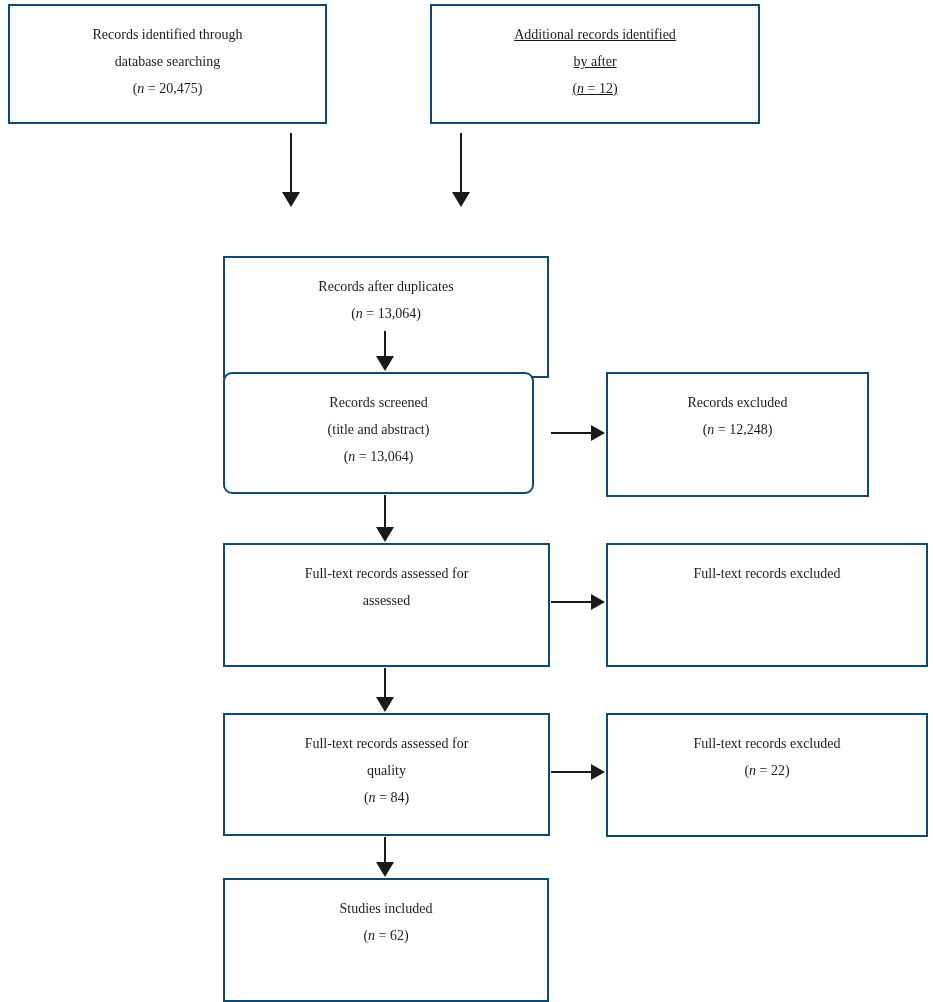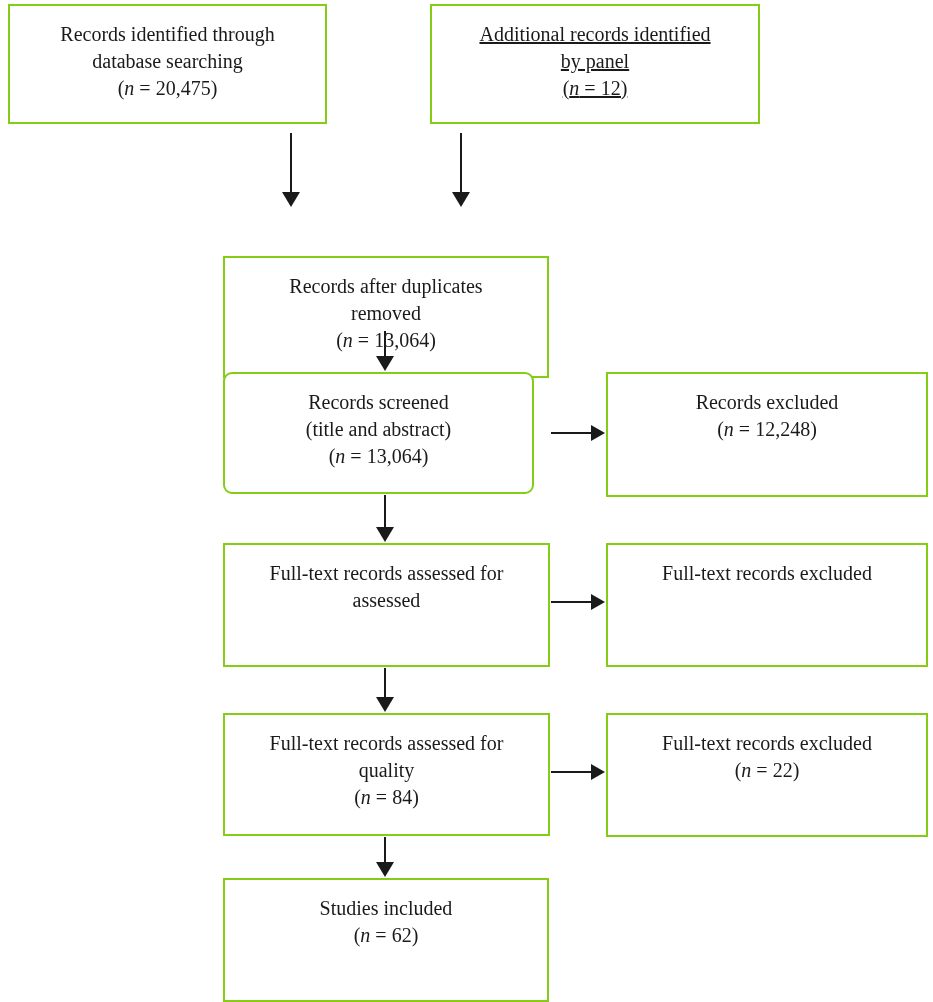--- a/index.html
+++ b/index.html
@@ -12,25 +12,25 @@
     width: 933px;
     height: 1002px;
     background: #ffffff;
     font-family: "Liberation Serif", "DejaVu Serif", serif;
     color: #1a1a1a;
     overflow: hidden;
   }
   .box {
     position: absolute;
     box-sizing: border-box;
-    border: 2px solid #84cc16;
+    border: 2px solid #0c4a6e;
     background: #ffffff;
     text-align: center;
     padding-top: 15px;
-    font-size: 20px;
+    font-size: 14px;
     line-height: 27px;
   }
   .box .line { white-space: nowrap; }
   .nvar { font-style: italic; }
   .vshaft {
     position: absolute;
     width: 2px;
     background: #1a1a1a;
   }
   .vhead {
@@ -61,48 +61,47 @@
 <div class="canvas">
 
   <div class="box" style="left:8px; top:4px; width:319px; height:120px;">
     <div class="line">Records identified through</div>
     <div class="line">database searching</div>
     <div class="line"><span>(</span><span class="nvar">n</span><span> = 20,475)</span></div>
   </div>
 
   <div class="box" style="left:430px; top:4px; width:330px; height:120px;text-decoration:underline;">
     <div class="line">Additional records identified</div>
-    <div class="line">by panel</div>
+    <div class="line">by after</div>
     <div class="line"><span>(</span><span class="nvar">n</span><span> = 12)</span></div>
   </div>
 
   <div class="vshaft" style="left:290px; top:133px; height:59px;"></div>
   <div class="vhead" style="left:282px; top:192px;"></div>
   <div class="vshaft" style="left:460px; top:133px; height:59px;"></div>
   <div class="vhead" style="left:452px; top:192px;"></div>
 
   <div class="box" style="left:223px; top:208px; width:326px; height:122px;margin-top:48px;">
     <div class="line">Records after duplicates</div>
-    <div class="line">removed</div>
     <div class="line"><span>(</span><span class="nvar">n</span><span> = 13,064)</span></div>
   </div>
 
   <div class="vshaft" style="left:384px; top:331px; height:25px;"></div>
   <div class="vhead" style="left:376px; top:356px;"></div>
 
   <div class="box" style="left:223px; top:372px; width:311px; height:122px;border-radius:9px;">
     <div class="line">Records screened</div>
     <div class="line">(title and abstract)</div>
     <div class="line"><span>(</span><span class="nvar">n</span><span> = 13,064)</span></div>
   </div>
 
   <div class="hshaft" style="left:551px; top:432px; width:40px;"></div>
   <div class="hhead" style="left:591px; top:425px;"></div>
 
-  <div class="box" style="left:606px; top:372px; width:322px; height:125px;">
+  <div class="box" style="left:606px; top:372px; width:263px; height:125px;">
     <div class="line">Records excluded</div>
     <div class="line"><span>(</span><span class="nvar">n</span><span> = 12,248)</span></div>
   </div>
 
   <div class="vshaft" style="left:384px; top:495px; height:32px;"></div>
   <div class="vhead" style="left:376px; top:527px;"></div>
 
   <div class="box" style="left:223px; top:543px; width:327px; height:124px;">
     <div class="line">Full-text records assessed for</div>
     <div class="line">assessed</div>

